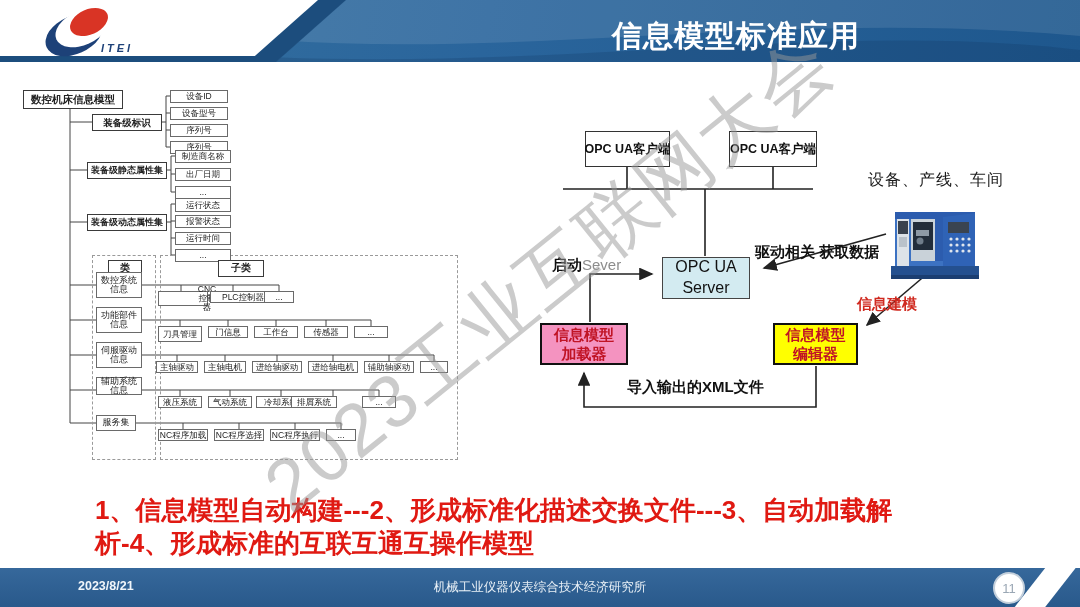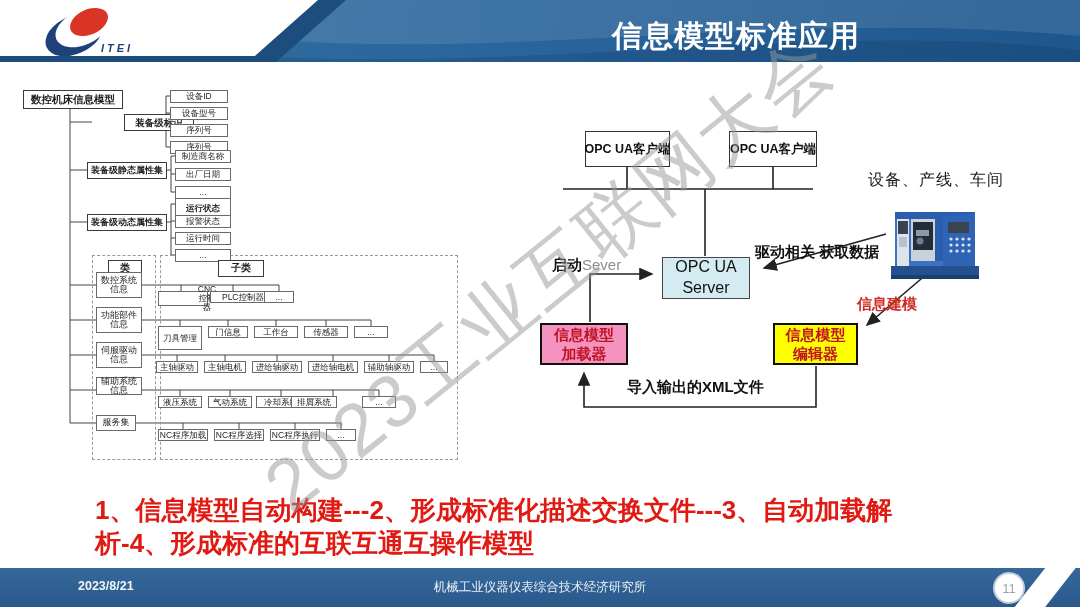--- a/index.html
+++ b/index.html
@@ -89,49 +89,49 @@
 
     <path d="M627,167 V189 M773,167 V189 M563,189 H813 M705,189 V256" stroke="#222" stroke-width="1.6" fill="none"></path>
     <path d="M590,322 V274 H652" stroke="#222" stroke-width="1.6" fill="none" marker-end="url(#ah)"></path>
     <path d="M886,234 L764,268" stroke="#222" stroke-width="1.6" fill="none" marker-end="url(#ah)"></path>
     <path d="M941,262 L867,325" stroke="#222" stroke-width="1.6" fill="none" marker-end="url(#ah)"></path>
     <path d="M816,366 V407 H584 V373" stroke="#222" stroke-width="1.6" fill="none" marker-end="url(#ah)"></path>
   </svg>
 
   <div class="bx lvl1" style="left:23px;top:90px;width:100px;height:19px;font-size:10.5px;">数控机床信息模型</div>
 
-  <div class="bx lvl1" style="left:92px;top:114px;width:70px;height:17px;margin-left:32px;">装备级标识</div>
+  <div class="bx lvl1" style="left:92px;top:114px;width:70px;height:17px;">装备级标识</div>
   <div class="bx" style="left:170px;top:90px;width:58px;height:13px;">设备ID</div>
   <div class="bx" style="left:170px;top:107px;width:58px;height:13px;">设备型号</div>
   <div class="bx" style="left:170px;top:124px;width:58px;height:13px;">序列号</div>
   <div class="bx" style="left:170px;top:141px;width:58px;height:13px;">序列号</div>
 
   <div class="bx lvl1" style="left:87px;top:162px;width:80px;height:17px;font-size:9px;">装备级静态属性集</div>
   <div class="bx" style="left:175px;top:150px;width:56px;height:13px;">制造商名称</div>
   <div class="bx" style="left:175px;top:168px;width:56px;height:13px;">出厂日期</div>
   <div class="bx" style="left:175px;top:186px;width:56px;height:13px;">...</div>
 
   <div class="bx lvl1" style="left:87px;top:214px;width:80px;height:17px;font-size:9px;">装备级动态属性集</div>
-  <div class="bx" style="left:175px;top:198px;width:56px;height:21px;font-weight:bold;">运行状态</div>
+  <div class="bx" style="left:175px;top:198px;width:56px;height:14px;">运行状态</div>
   <div class="bx" style="left:175px;top:215px;width:56px;height:13px;">报警状态</div>
   <div class="bx" style="left:175px;top:232px;width:56px;height:13px;">运行时间</div>
   <div class="bx" style="left:175px;top:249px;width:56px;height:13px;">...</div>
 
   <div class="dash" style="left:92px;top:255px;width:62px;height:203px;"></div>
   <div class="dash" style="left:160px;top:255px;width:296px;height:203px;"></div>
   <div class="bx hdr" style="left:108px;top:260px;width:34px;height:17px;">类</div>
   <div class="bx hdr" style="left:218px;top:260px;width:46px;height:17px;">子类</div>
 
   <div class="bx cls" style="left:96px;top:272px;width:46px;height:26px;">数控系统信息</div>
   <div class="bx" style="left:158px;top:291px;width:46px;height:15px;padding-left:48px;">CNC控制器</div>
   <div class="bx" style="left:210px;top:291px;width:66px;height:12px;">PLC控制器</div>
   <div class="bx" style="left:264px;top:291px;width:30px;height:12px;">...</div>
 
   <div class="bx cls" style="left:96px;top:307px;width:46px;height:26px;">功能部件信息</div>
-  <div class="bx" style="left:158px;top:326px;width:44px;height:24px;text-align:center;">刀具管理</div>
+  <div class="bx" style="left:158px;top:326px;width:44px;height:16px;text-align:center;">刀具管理</div>
   <div class="bx" style="left:208px;top:326px;width:40px;height:12px;">门信息</div>
   <div class="bx" style="left:254px;top:326px;width:44px;height:12px;">工作台</div>
   <div class="bx" style="left:304px;top:326px;width:44px;height:12px;">传感器</div>
   <div class="bx" style="left:354px;top:326px;width:34px;height:12px;">...</div>
 
   <div class="bx cls" style="left:96px;top:342px;width:46px;height:26px;">伺服驱动信息</div>
   <div class="bx" style="left:156px;top:361px;width:42px;height:12px;">主轴驱动</div>
   <div class="bx" style="left:204px;top:361px;width:42px;height:12px;">主轴电机</div>
   <div class="bx" style="left:252px;top:361px;width:50px;height:12px;">进给轴驱动</div>
   <div class="bx" style="left:308px;top:361px;width:50px;height:12px;">进给轴电机</div>

